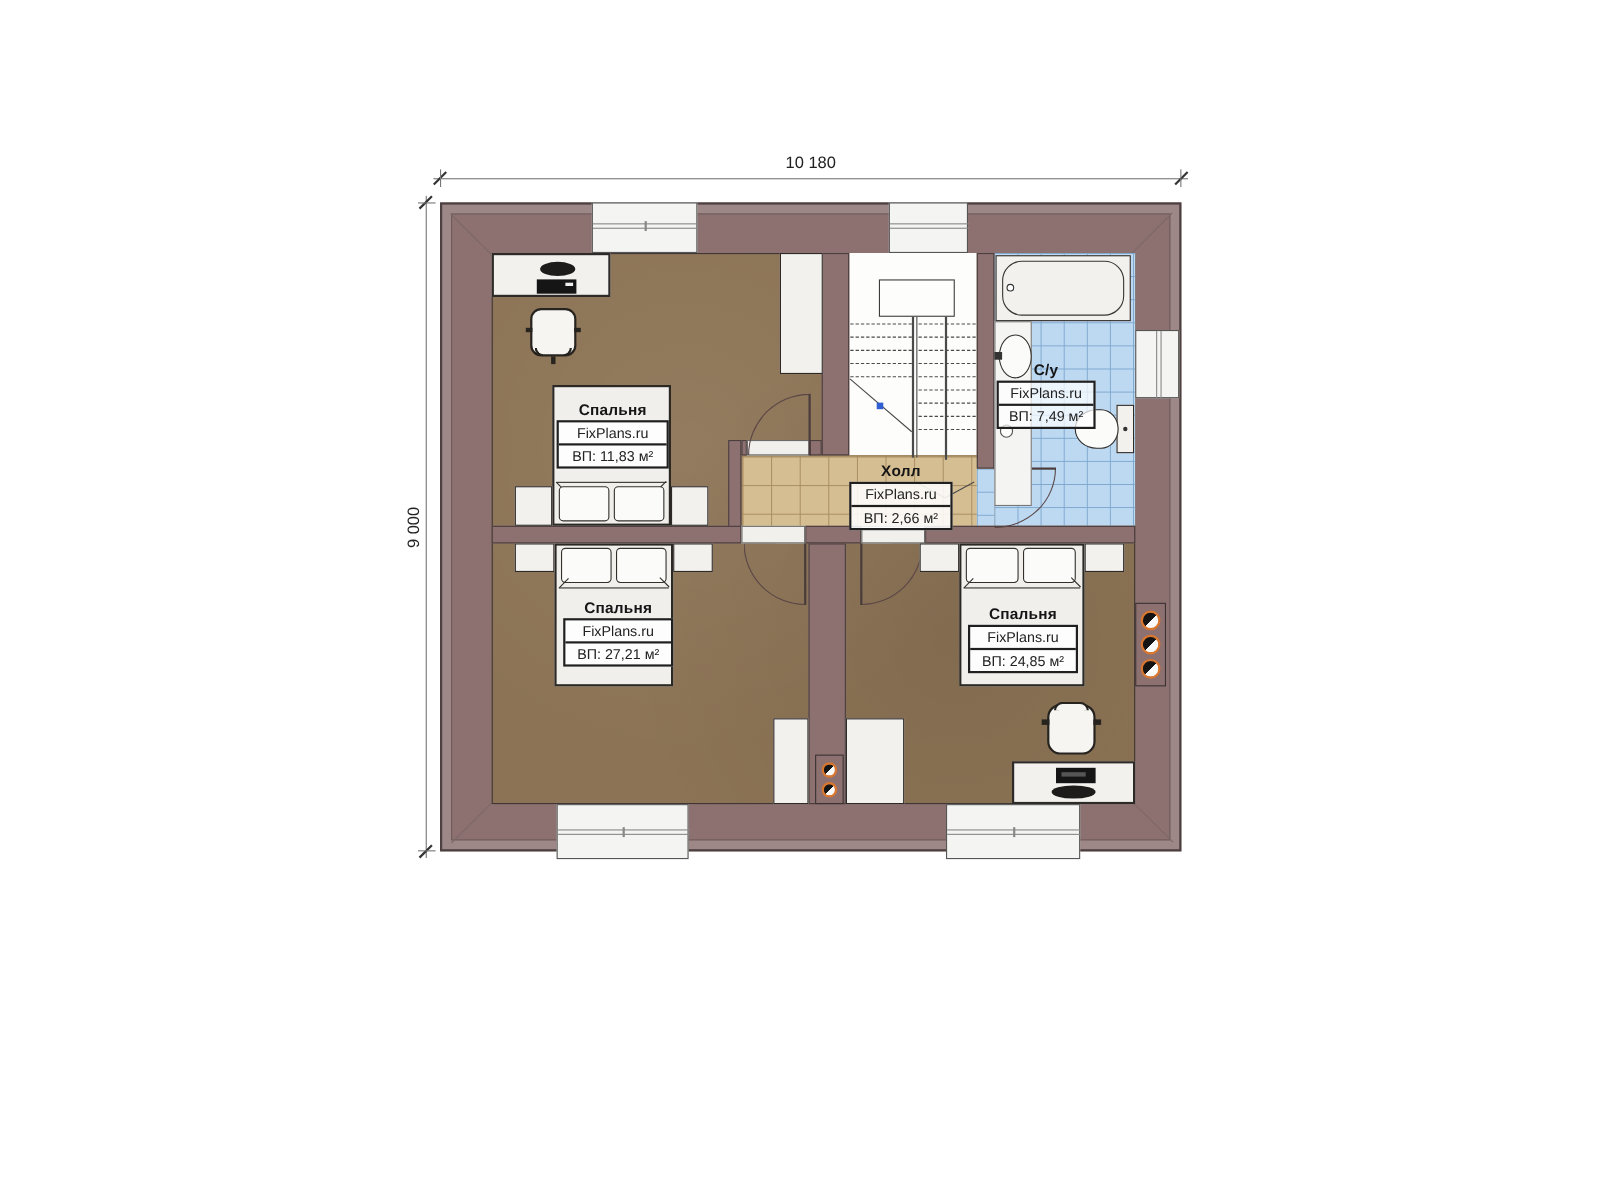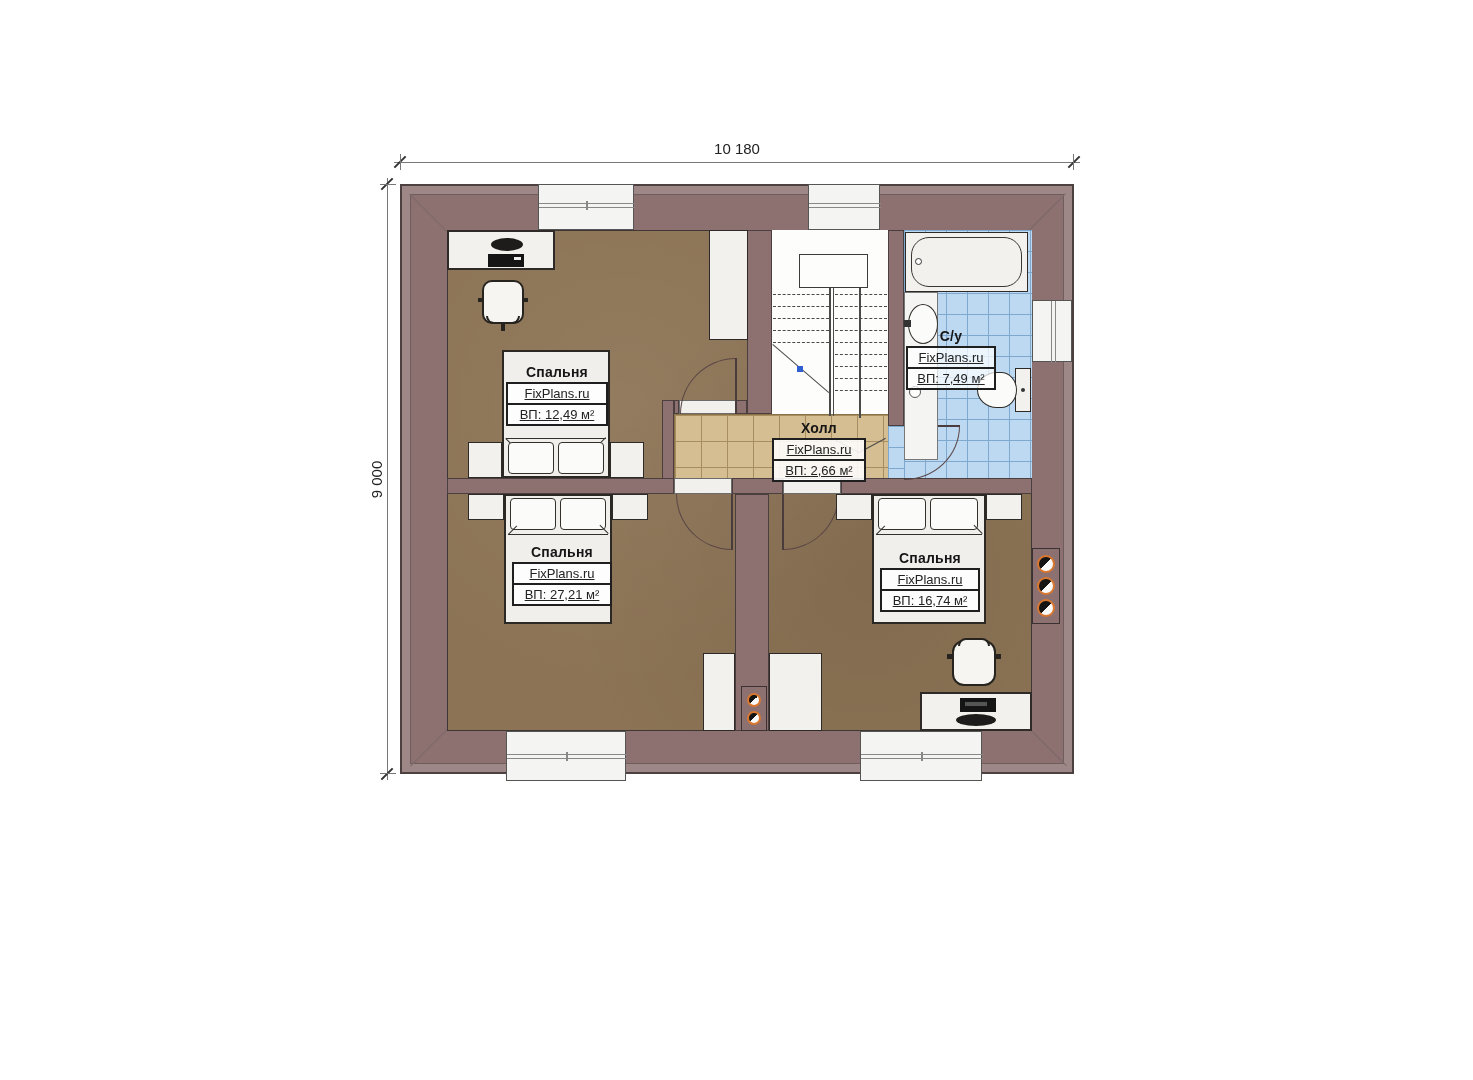--- a/index.html
+++ b/index.html
@@ -45,21 +45,21 @@
           background:linear-gradient(135deg,#141414 50%,#fafafa 50%);}
   .window{background:#f4f4f2;border:1px solid #555;}
   .wl{background:#888;}
   .arc{border:0 solid #5a4646;background:transparent;}
   .leaf-v{width:0;border-left:2px solid #4a3c3c;}
   .leaf-h{height:0;border-top:2px solid #4a3c3c;}
   
   .room-label{position:absolute;text-align:center;}
   .room-name{font-size:14px;font-weight:bold;color:#151515;margin-bottom:2px;letter-spacing:.2px;}
   .label-table{border:2px solid #1f1f1f;background:rgba(255,255,255,.88);}
-  .label-row{font-size:13px;color:#222;padding:1px 2px;line-height:17px;text-decoration:underline;}
+  .label-row{font-size:13px;color:#222;padding:1px 2px;line-height:17px;}
   .label-row + .label-row{border-top:2px solid #1f1f1f;}
   
   .dim-text{font-size:15px;color:#222;}
   .dim-line-h{position:absolute;height:1px;background:#777;}
   .dim-line-v{position:absolute;width:1px;background:#777;}
   .tick{position:absolute;width:16px;height:2px;background:#333;transform:rotate(-45deg);}
   .ext{position:absolute;background:#777;}
 </style>
 </head>
 <body>
@@ -245,21 +245,21 @@
     </div>
     <div class="abs window" style="left:630px;top:114px;width:40px;height:62px;">
       <div class="abs wl" style="left:18px;top:0;width:1px;height:62px;"></div>
       <div class="abs wl" style="left:22px;top:0;width:1px;height:62px;"></div>
     </div>
 
     <div class="room-label" style="left:104px;top:178px;width:102px;">
       <div class="room-name">Спальня</div>
       <div class="label-table">
         <div class="label-row">FixPlans.ru</div>
-        <div class="label-row">ВП: 12,49 м²</div>
+        <div class="label-row">ВП: 11,83 м²</div>
       </div>
     </div>
     <div class="room-label" style="left:370px;top:234px;width:94px;">
       <div class="room-name">Холл</div>
       <div class="label-table">
         <div class="label-row">FixPlans.ru</div>
         <div class="label-row">ВП: 2,66 м²</div>
       </div>
     </div>
     <div class="room-label" style="left:504px;top:142px;width:90px;">
@@ -273,17 +273,17 @@
       <div class="room-name">Спальня</div>
       <div class="label-table">
         <div class="label-row">FixPlans.ru</div>
         <div class="label-row">ВП: 27,21 м²</div>
       </div>
     </div>
     <div class="room-label" style="left:478px;top:364px;width:100px;">
       <div class="room-name">Спальня</div>
       <div class="label-table">
         <div class="label-row">FixPlans.ru</div>
-        <div class="label-row">ВП: 16,74 м²</div>
+        <div class="label-row">ВП: 24,85 м²</div>
       </div>
     </div>
   </div>
 </div>
 
 </body></html>

